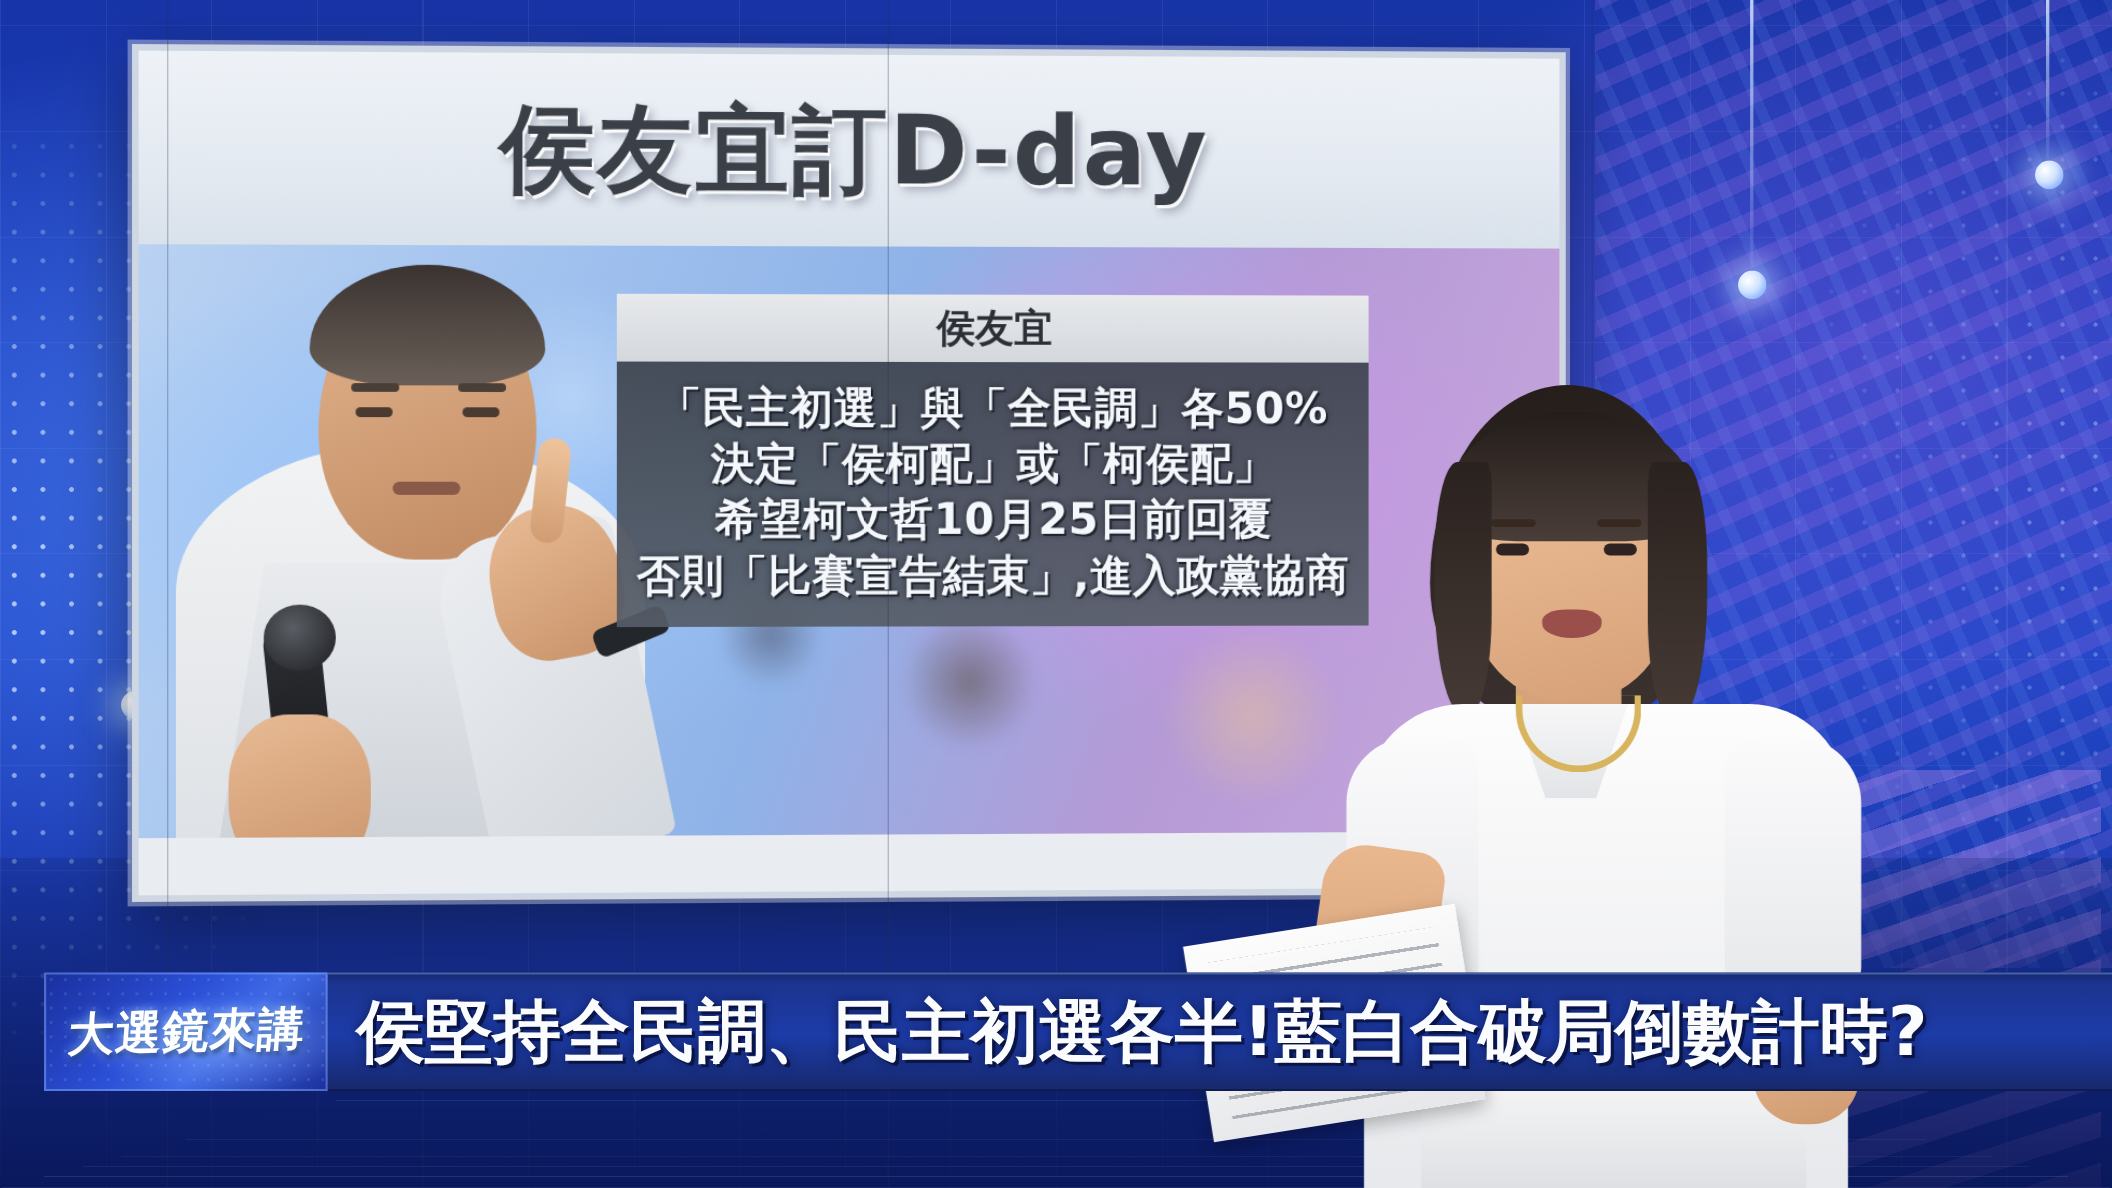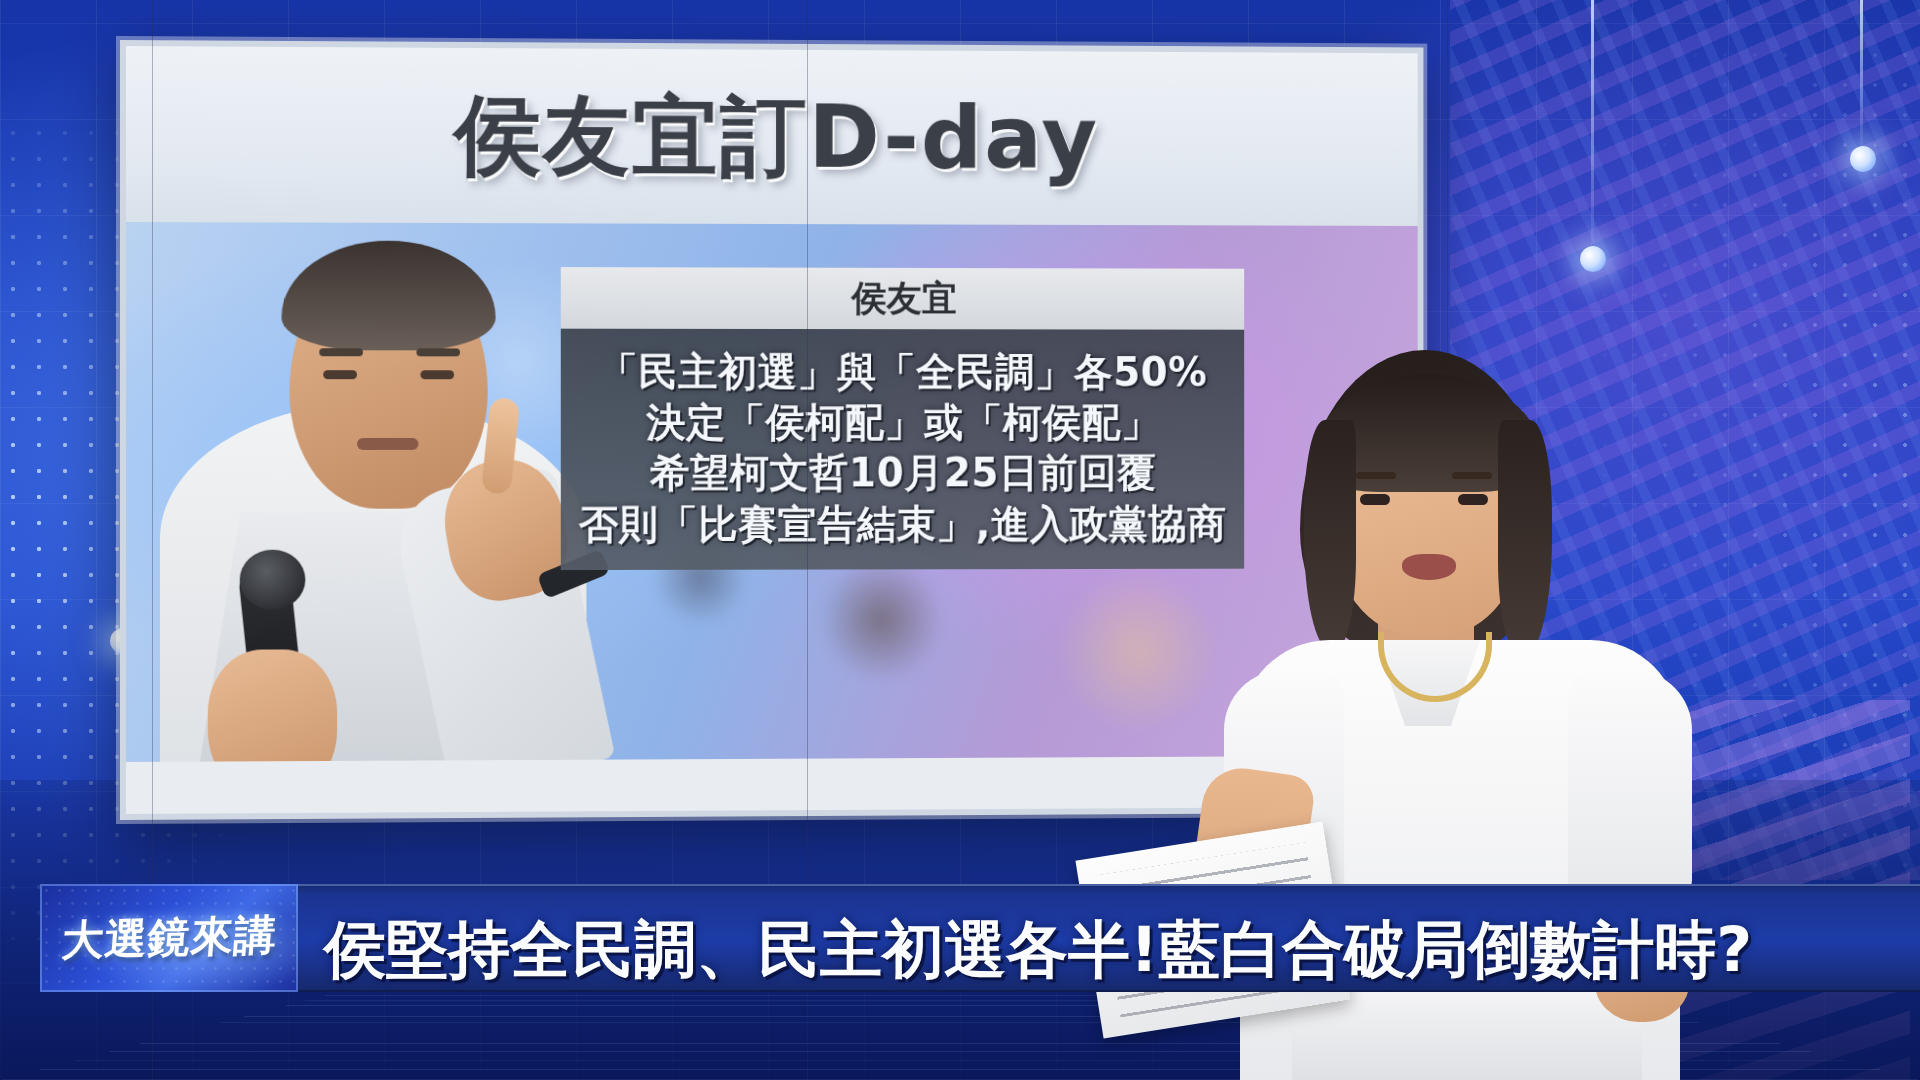--- a/index.html
+++ b/index.html
@@ -173,21 +173,21 @@
   .ticker-logo::after{content:"";position:absolute;inset:0;
     background-image:radial-gradient(circle, rgba(255,255,255,.28) 1px, transparent 1.6px);
     background-size:13px 13px;opacity:.45;}
   .ticker-logo span{position:relative;z-index:2;
     font-family:"DejaVu Sans","Liberation Sans",sans-serif;
     font-weight:bold;font-size:42px;color:#ffffff;letter-spacing:1px;
     transform:skewX(-6deg) rotate(-1.6deg);
     text-shadow:0 0 10px rgba(150,200,255,.95), 2px 3px 5px rgba(0,20,80,.85);}
   .ticker-main{flex:1;position:relative;overflow:hidden;
     background:linear-gradient(180deg,#16296f 0%,#1b3490 10%,#1d3ca8 52%,#16286c 100%);
-    display:flex;align-items:flex-end;
+    display:flex;align-items:center;
     box-shadow:inset 0 2px 0 rgba(160,200,255,.35), inset 0 -2px 0 rgba(10,20,60,.6);}
   .ticker-main span{
     font-family:"DejaVu Sans","Liberation Sans",sans-serif;
     font-weight:bold;font-size:62px;color:#fbfcfe;white-space:nowrap;
     padding-left:26px;letter-spacing:0px;
     text-shadow:3px 3px 0 rgba(8,16,60,.85), 0 0 10px rgba(0,10,50,.6);}
 
   
   .seam{position:absolute;top:0;bottom:0;width:1px;background:rgba(40,50,80,.35);}
 </style>

